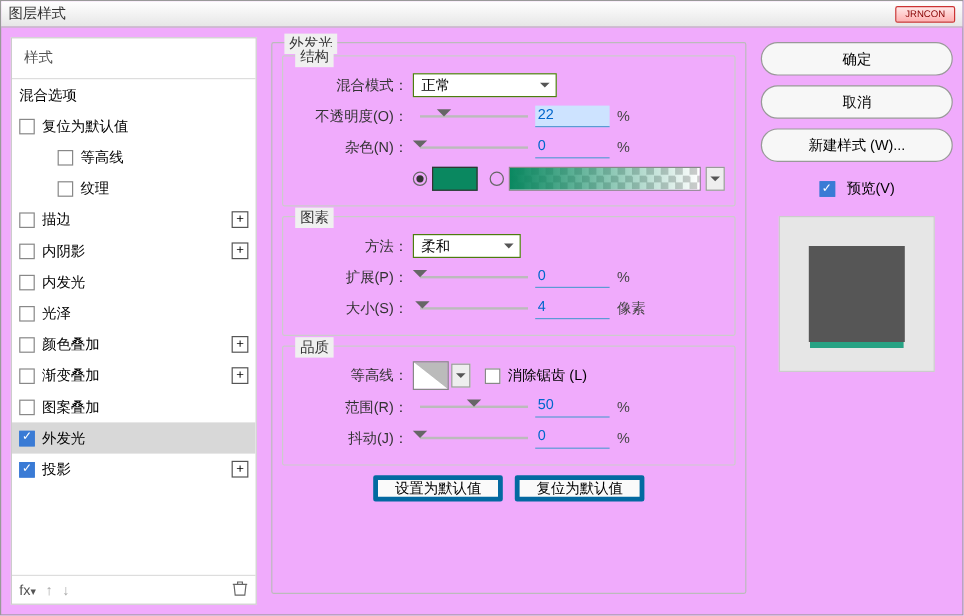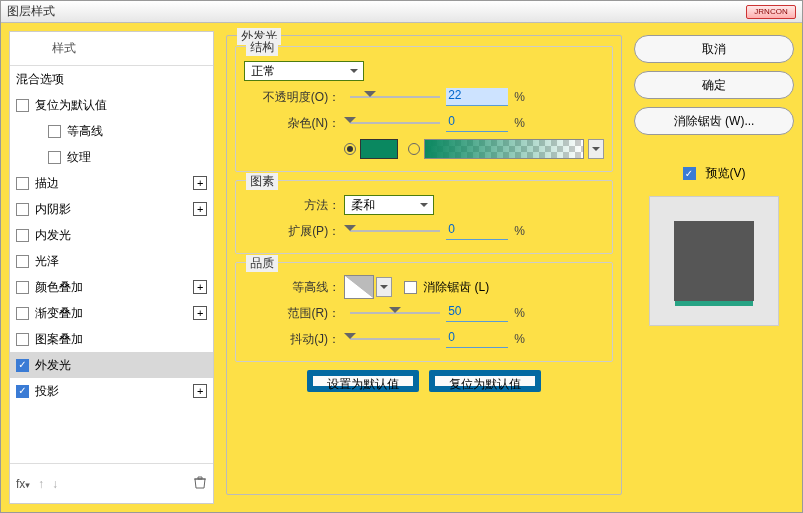--- a/index.html
+++ b/index.html
@@ -1,33 +1,33 @@
 <!DOCTYPE html>
 <html><head>
 <meta charset="utf-8">
 <style>
 * { box-sizing: border-box; margin: 0; padding: 0; font-family: "Microsoft YaHei", sans-serif; font-size: 12px; }
 body { background: #f6f6f6; }
-.window { width: 803px; height: 513px; background: #fde047; border: 1px solid #999; display: flex; flex-direction: column; }
+.window { width: 803px; height: 513px; background: #f0abfc; border: 1px solid #999; display: flex; flex-direction: column; }
 .titlebar { height: 22px; background: linear-gradient(#fff,#e6e6e6); border-bottom: 1px solid #bbb; display: flex; align-items: center; padding: 0 6px; justify-content: space-between; }
 .titlebar .title { color: #333; }
 .watermark { width: 50px; height: 14px; background: linear-gradient(#ffe8e8,#ffb0b0); border: 1px solid #c33; border-radius: 2px; font-size: 8px; color: #800; display: flex; align-items: center; justify-content: center; }
 .body { flex: 1; display: flex; padding: 8px; gap: 8px; }
 .left-panel { width: 218px; background: #fff; border: 1px solid #ccc; display: flex; flex-direction: column; }
-.left-head { padding: 8px 10px 4px; color: #555; margin-left: 32px; }
+.left-head { padding: 8px 10px 4px; color: #555; }
 .left-sep { border-top: 1px solid #ddd; margin: 4px 0 0; }
 .style-list { flex: 1; overflow: auto; }
 .style-row { display: flex; align-items: center; height: 26px; padding: 0 6px; border-bottom: 0; position: relative; }
 .style-row.indent { padding-left: 38px; }
 .style-row.selected { background: #d8d8d8; }
 .cb { width: 13px; height: 13px; border: 1px solid #888; background: #fff; margin-right: 6px; display: flex; align-items: center; justify-content: center; }
 .cb.checked { background: #3a7bd5; border-color:#3a7bd5; }
 .cb.checked::after { content: "✓"; color: #fff; font-size: 10px; line-height: 10px; }
 .plus { position: absolute; right: 6px; width: 14px; height: 14px; border: 1px solid #555; display: flex; align-items: center; justify-content: center; font-size: 11px; cursor: pointer; }
-.left-footer { height: 40px; border-top: 1px solid #ddd; display: flex; align-items: center; padding: 0 6px; gap: 8px; color: #555; }
+.left-footer { height: 24px; border-top: 1px solid #ddd; display: flex; align-items: center; padding: 0 6px; gap: 8px; color: #555; }
 .left-footer .spacer { flex: 1; }
 .center-panel { flex: 1; position: relative; }
 .fieldset { border: 1px solid #bbb; margin: 4px 4px 8px 4px; padding: 6px 8px 10px 8px; position: relative; border-radius: 2px; }
 .legend { position: absolute; top: -8px; left: 10px; background: #f0f0f0; padding: 0 4px; color: #333; }
 .inner-fieldset { border: 1px solid #ccc; margin: 4px 0 8px 0; padding: 10px 8px 8px 8px; position: relative; border-radius: 2px; }
 .row { display: flex; align-items: center; height: 24px; margin: 2px 0; }
 .lbl { width: 100px; text-align: right; color: #333; padding-right: 4px; }
 .select { height: 20px; border: 1px solid #4d7c0f; background: #fff; display: inline-flex; align-items: center; padding: 0 18px 0 6px; position: relative; min-width: 90px; }
 .select::after { content: ""; position: absolute; right: 5px; top: 7px; border: 4px solid transparent; border-top-color: #555; }
 .slider { flex: 0 0 90px; height: 14px; position: relative; margin: 0 6px; }
@@ -38,25 +38,25 @@
 .unit { margin-left: 6px; color: #444; width: 26px; }
 .radio { width: 12px; height: 12px; border: 1px solid #666; border-radius: 50%; margin-right: 4px; display: inline-flex; align-items: center; justify-content: center; }
 .radio.on::after { content: ""; width: 6px; height: 6px; background: #333; border-radius: 50%; }
 .swatch { width: 38px; height: 20px; border: 1px solid #333; background: #0a8860; margin-right: 10px; }
 .gradwrap { position: relative; width: 160px; height: 20px; border: 1px solid #888; margin-right: 4px; }
 .gradwrap .bg { position: absolute; inset: 0; background: repeating-conic-gradient(#ccc 0 25%, #fff 0 50%) 0 0/12px 12px; }
 .gradwrap .fg { position: absolute; inset: 0; background: linear-gradient(to right, #0a8860, rgba(10,136,96,0)); }
 .dd { width: 16px; height: 20px; border: 1px solid #999; background: #eee; display: flex; align-items: center; justify-content: center; }
 .dd::after { content: ""; border: 4px solid transparent; border-top-color: #555; margin-top: 3px; }
 .contour { width: 30px; height: 24px; border: 1px solid #888; background: linear-gradient(to top right, #fff 49%, #bbb 51%); margin-right: 2px; }
-.btn { height: 22px; border: 6px solid #0369a1; background: #fafafa; padding: 0 14px; border-radius: 2px; cursor: pointer; display: inline-flex; }
+.btn { height: 22px; border: 4px solid #0369a1; background: #fafafa; padding: 0 14px; border-radius: 2px; cursor: pointer; display: inline-flex; align-items: center; }
 .btnrow { display: flex; gap: 10px; justify-content: center; margin-top: 6px; }
 .right-panel { width: 170px; display: flex; flex-direction: column; align-items: stretch; gap: 8px; padding-top: 4px; }
 .pill-btn { height: 28px; border: 1px solid #999; border-radius: 14px; background: #f7f7f7; display: flex; align-items: center; justify-content: center; cursor: pointer; }
-.preview-row { display: flex; align-items: center; justify-content: center; gap: 4px; margin-top: 22px; }
+.preview-row { display: flex; align-items: center; justify-content: center; gap: 4px; margin-top: 6px; }
 .preview { width: 130px; height: 130px; background: #e6e6e6; border: 1px solid #ccc; margin: 6px auto 0; display: flex; align-items: center; justify-content: center; }
 .preview-inner { width: 80px; height: 80px; background: #565656; box-shadow: 0 6px 0 -1px #27a384; }
 .trash { width: 14px; height: 14px; }
 </style>
 </head>
 <body>
 
 <div class="window">
   <div class="titlebar">
     <span class="title">图层样式</span>
@@ -138,20 +138,21 @@
       </div>
     </div>
 
     <div class="center-panel">
       <div class="fieldset" style="height:460px">
         <span class="legend">外发光</span>
 
         <div class="inner-fieldset">
           <span class="legend">结构</span>
           <div class="row">
+            <span class="lbl">混合模式：</span>
             <div class="select" style="min-width:120px">
                 <span>正常</span>
               </div>
           </div>
           <div class="row">
             <span class="lbl">不透明度(O)：</span>
             <div class="slider">
                 <div class="thumb" style="left:22%"></div>
               </div>
             <span class="valbox sel">22</span>
@@ -187,20 +188,28 @@
               </div>
           </div>
           <div class="row">
             <span class="lbl">扩展(P)：</span>
             <div class="slider">
                 <div class="thumb" style="left:0%"></div>
               </div>
             <span class="valbox">0</span>
             <span class="unit">%</span>
           </div>
+          <div class="row">
+            <span class="lbl">大小(S)：</span>
+            <div class="slider">
+                <div class="thumb" style="left:2%"></div>
+              </div>
+            <span class="valbox">4</span>
+            <span class="unit">像素</span>
+          </div>
         </div>
 
         <div class="inner-fieldset">
           <span class="legend">品质</span>
           <div class="row">
             <span class="lbl">等高线：</span>
             <div class="contour"></div>
             <div class="dd"></div>
             <span style="width:12px"></span>
             <span class="cb"></span>
@@ -230,27 +239,27 @@
             </div>
           <div class="btn">
               <span>复位为默认值</span>
             </div>
         </div>
       </div>
     </div>
 
     <div class="right-panel">
       <div class="pill-btn">
+          <span>确定</span>
+        </div>
+      <div class="pill-btn">
           <span>取消</span>
         </div>
       <div class="pill-btn">
-          <span>确定</span>
-        </div>
-      <div class="pill-btn">
-          <span>消除锯齿 (W)...</span>
+          <span>新建样式 (W)...</span>
         </div>
       <div class="preview-row">
         <span class="cb checked"></span>
         <span>预览(V)</span>
       </div>
       <div class="preview">
         <div class="preview-inner"></div>
       </div>
     </div>
 

